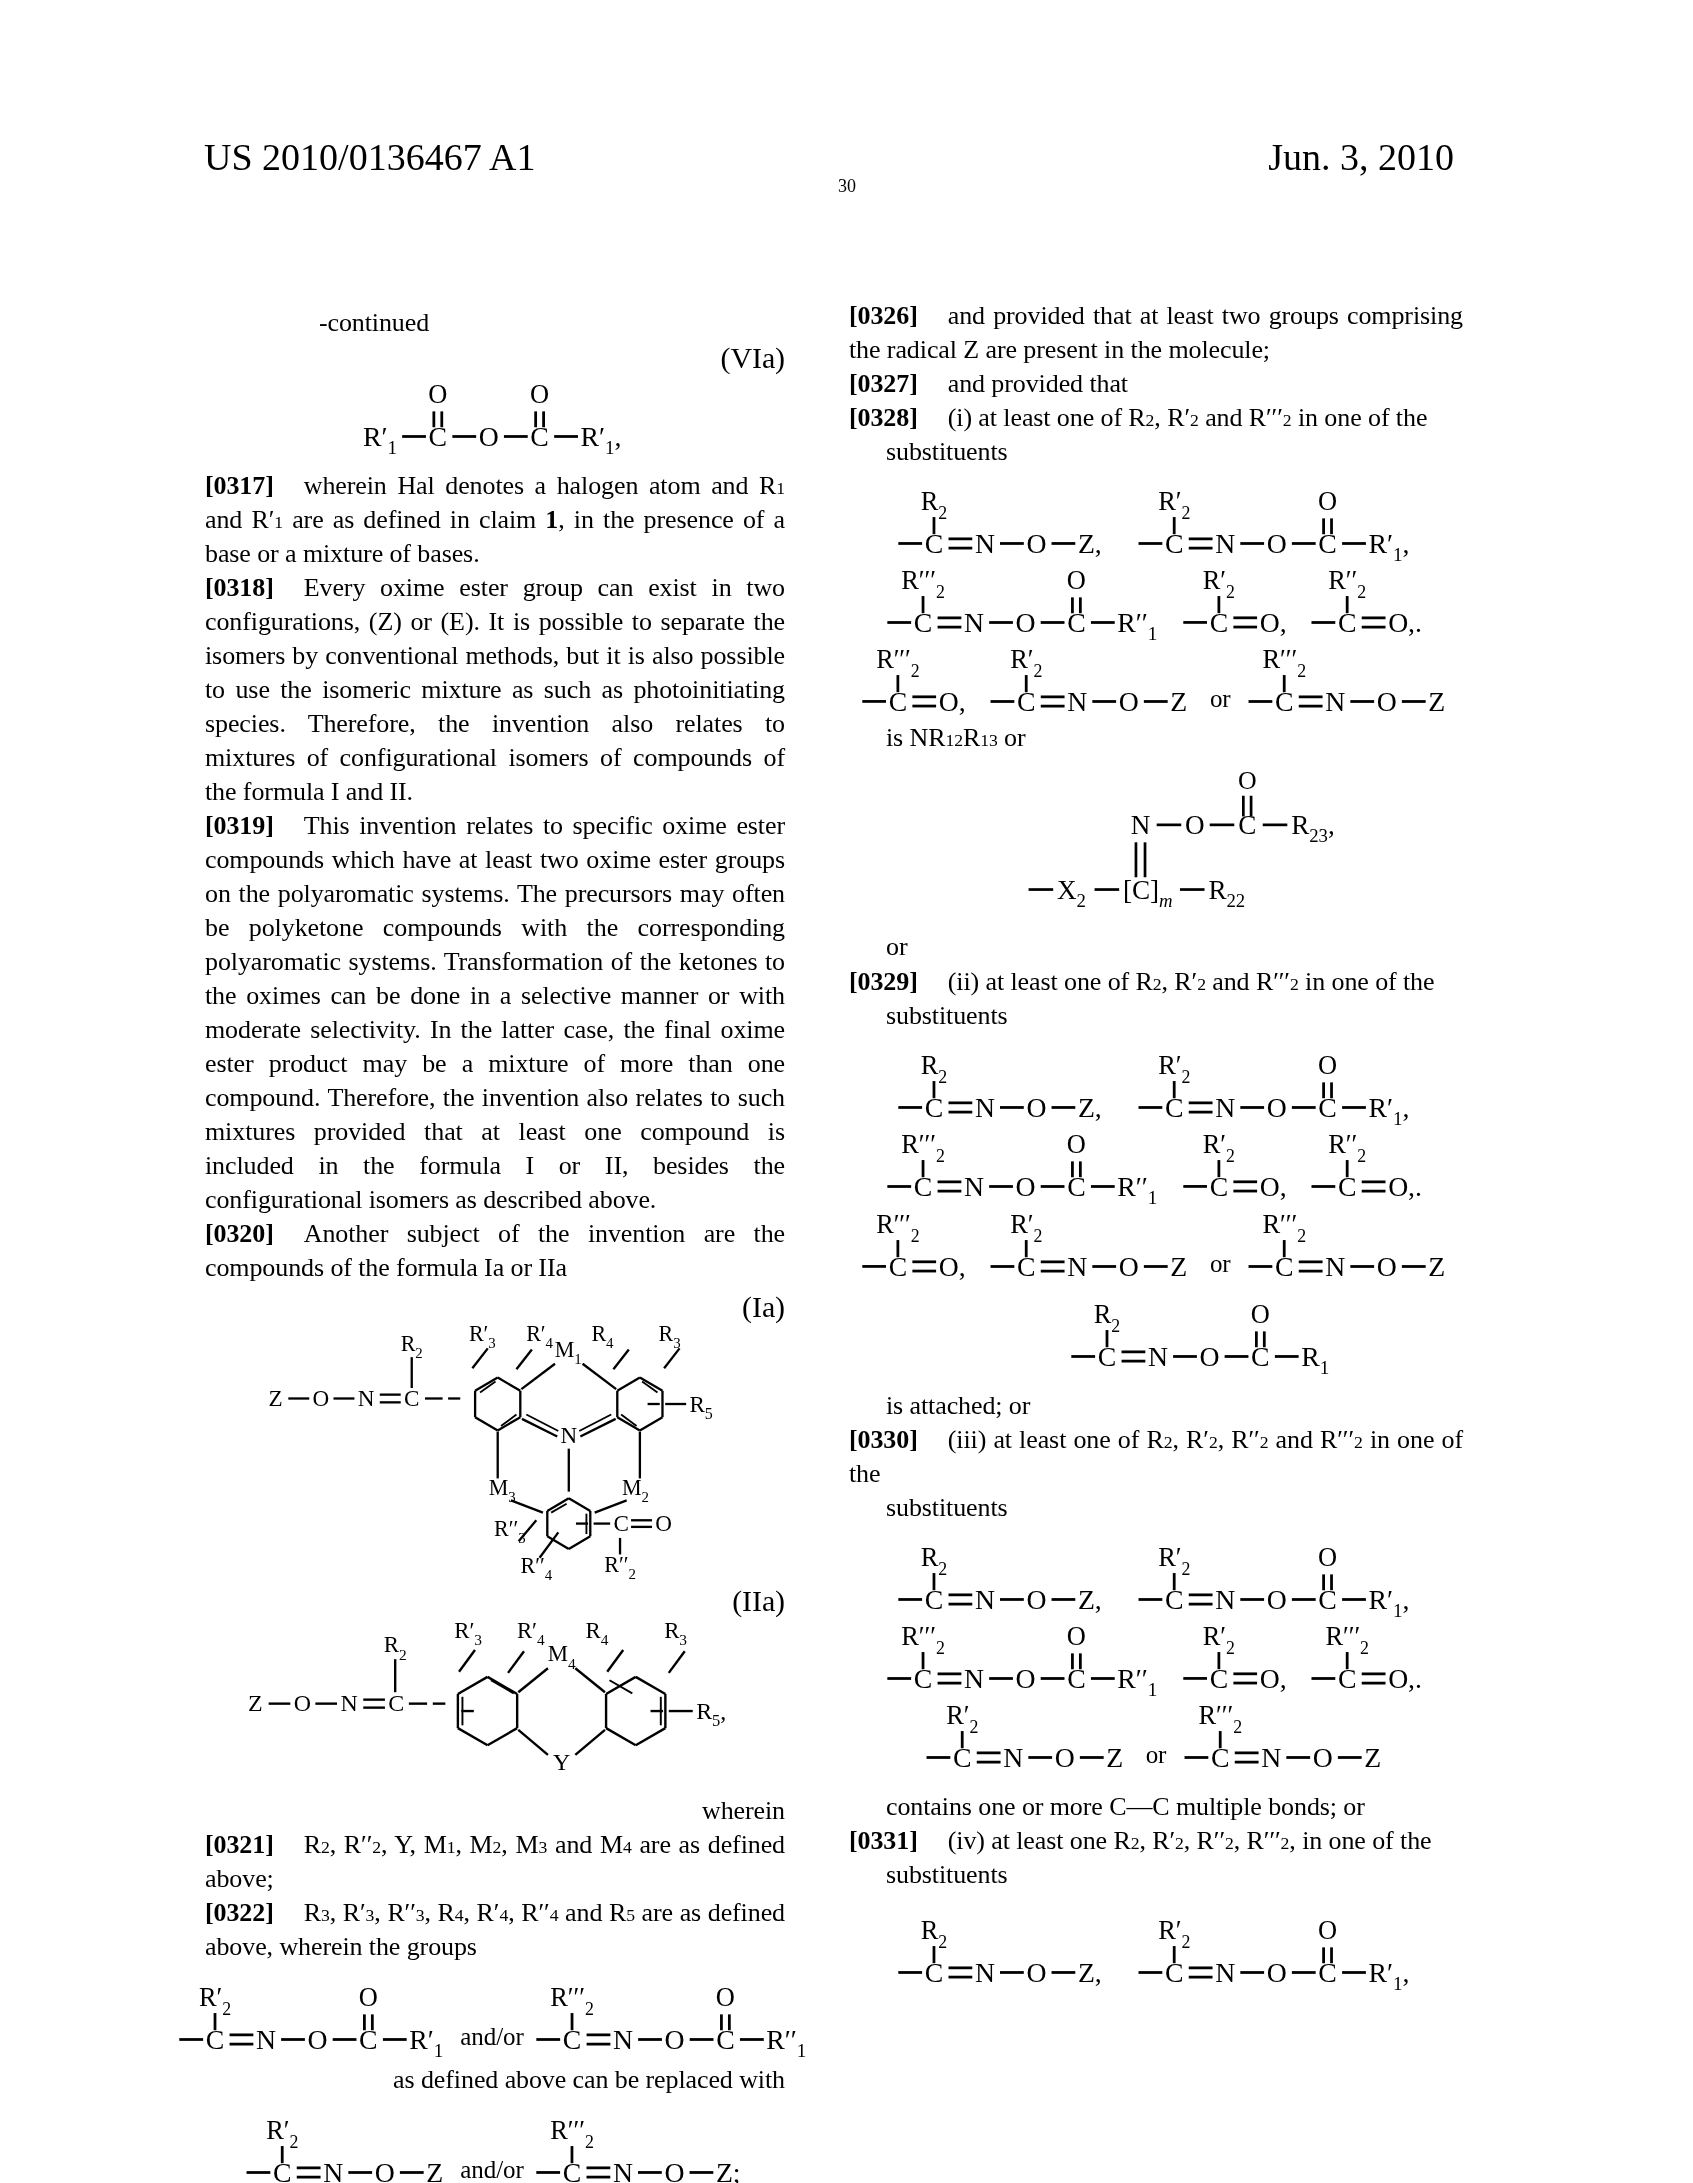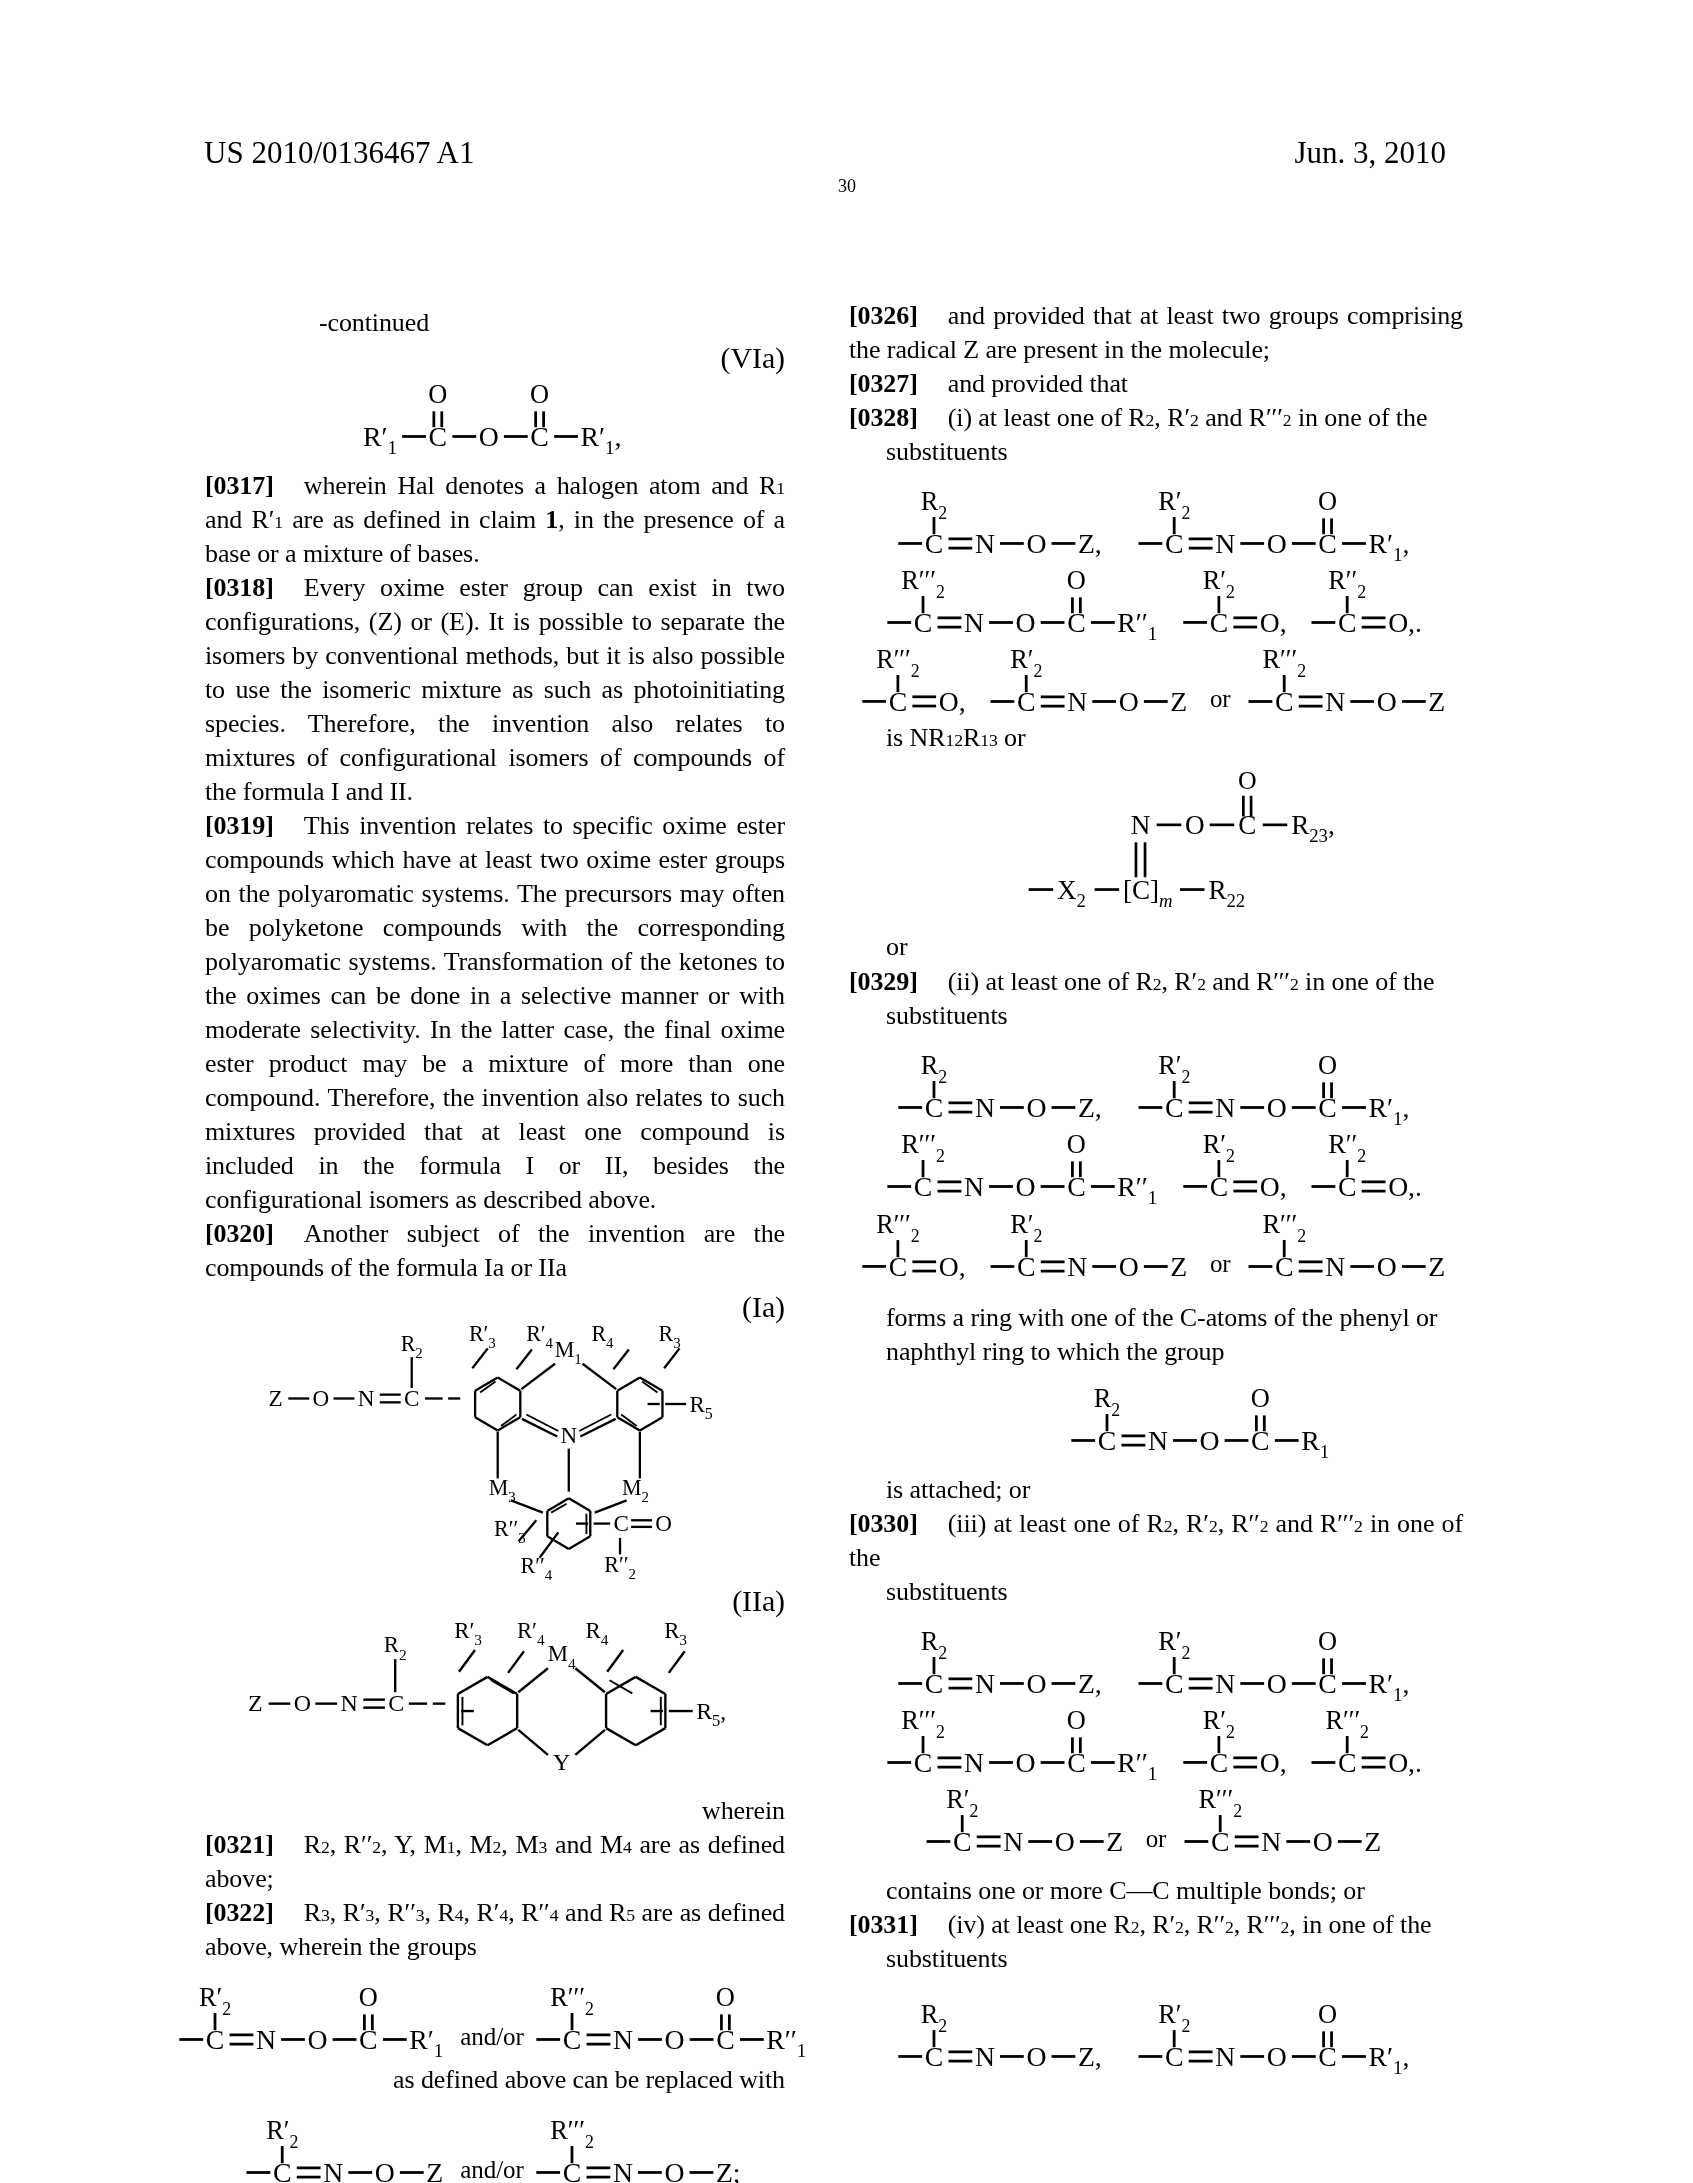--- a/index.html
+++ b/index.html
@@ -1,19 +1,19 @@
 <!DOCTYPE html>
 <html style="font-size:10.6px"><head>
 <meta charset="utf-8">
 <style>
   html,body{margin:0;padding:0;background:#888;}
   .page{position:relative;width:1694px;height:2183px;background:#ffffff;
         font-family:"Liberation Serif","DejaVu Serif",serif;color:#000;overflow:hidden;}
-  .hdr{position:absolute;top:135px;left:204px;right:248px;display:flex;
-       justify-content:space-between;font-size:31px;}
+  .hdr{position:absolute;top:135px;left:204px;right:240px;display:flex;
+       justify-content:space-between;font-size:38px;}
   .pgno{position:absolute;top:176px;left:0;width:100%;text-align:center;font-size:18px;}
   .col{position:absolute;font-size:26px;line-height:34px;text-align:justify;letter-spacing:-0.1px;}
   .colL{left:205px;top:306px;width:580px;}
   .colR{left:849px;top:299px;width:614px;}
   .para{margin:0;}
   .ptag{font-weight:bold;margin-right:30px;}
   .cont{display:block;padding-left:37px;text-align:left;}
   .ind{padding-left:37px;text-align:left;}
   .plain{text-align:right;}
   .continued{display:block;width:278px;margin-left:30px;text-align:center;margin-bottom:2.6px;}
@@ -519,21 +519,20 @@
           <line x1="81" y1="83" x2="117" y2="83" stroke="#000" stroke-width="4.2"></line>
           <line x1="81" y1="97" x2="117" y2="97" stroke="#000" stroke-width="4.2"></line>
           <text x="121" y="104" text-anchor="start" font-size="42"><tspan font-size="42">N</tspan></text>
           <line x1="159" y1="90" x2="195" y2="90" stroke="#000" stroke-width="4.2"></line>
           <text x="199" y="104" text-anchor="start" font-size="42"><tspan font-size="42">O</tspan></text>
           <line x1="237" y1="90" x2="273" y2="90" stroke="#000" stroke-width="4.2"></line>
           <text x="277" y="104" text-anchor="start" font-size="42"><tspan font-size="42">Z</tspan></text>
         </svg>
     </div>
 
-    <div class="ind rich" style="margin-top:16px;">forms a ring with one of the C-atoms of the phenyl or naphthyl ring to which the group</div>
     <div class="fcenter" style="margin:12px 0 0 0;transform:translateX(46px);">
       <svg class="chain" viewBox="0 0 407 118" width="269" height="78" style="font-size:39px">
           <line x1="5" y1="90" x2="41" y2="90" stroke="#000" stroke-width="4.2"></line>
           <text x="45" y="104" text-anchor="start" font-size="42"><tspan font-size="42">C</tspan></text>
           <line x1="59" y1="50" x2="59" y2="76" stroke="#000" stroke-width="4.2"></line>
           <text x="59" y="40" text-anchor="middle" font-size="40"><tspan font-size="40">R</tspan><tspan dy="13" font-size="27">2</tspan></text>
           <line x1="81" y1="83" x2="117" y2="83" stroke="#000" stroke-width="4.2"></line>
           <line x1="81" y1="97" x2="117" y2="97" stroke="#000" stroke-width="4.2"></line>
           <text x="121" y="104" text-anchor="start" font-size="42"><tspan font-size="42">N</tspan></text>
           <line x1="159" y1="90" x2="195" y2="90" stroke="#000" stroke-width="4.2"></line>

